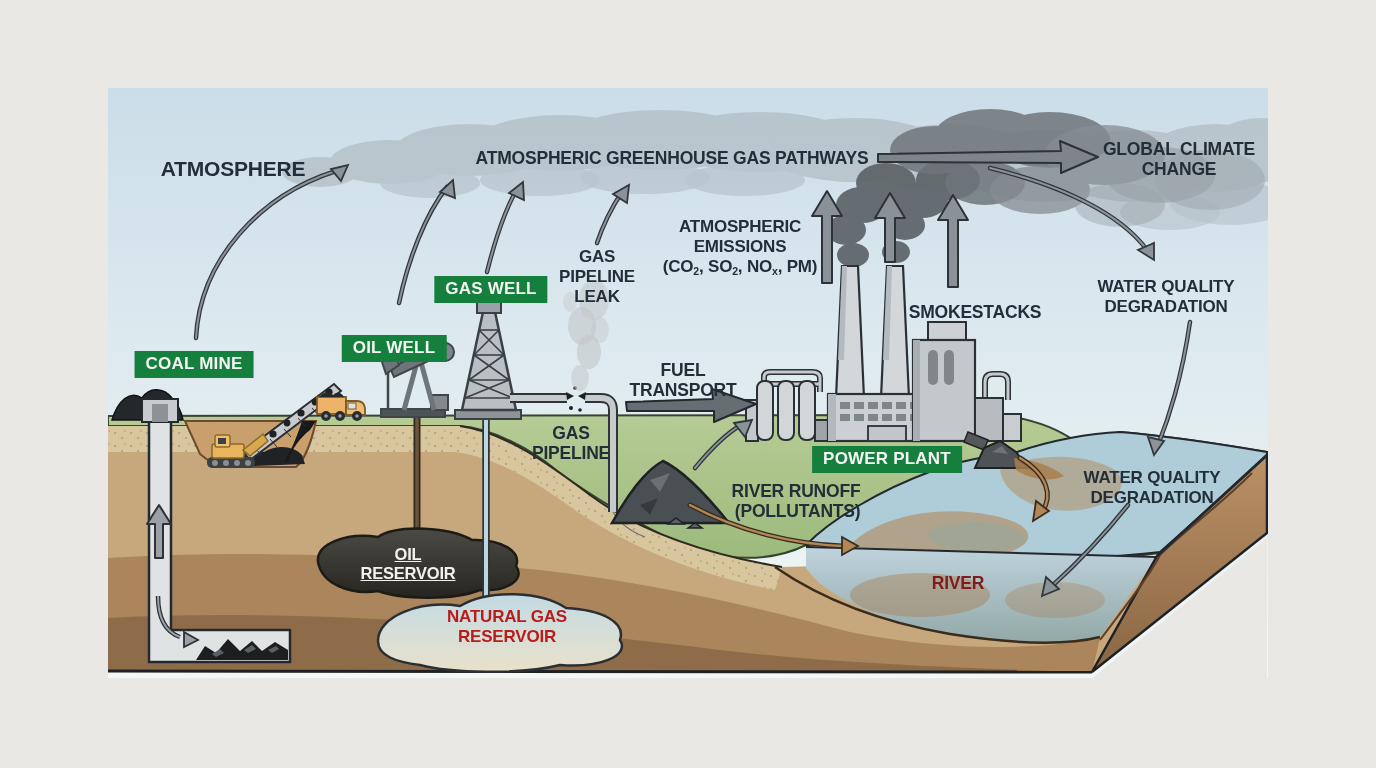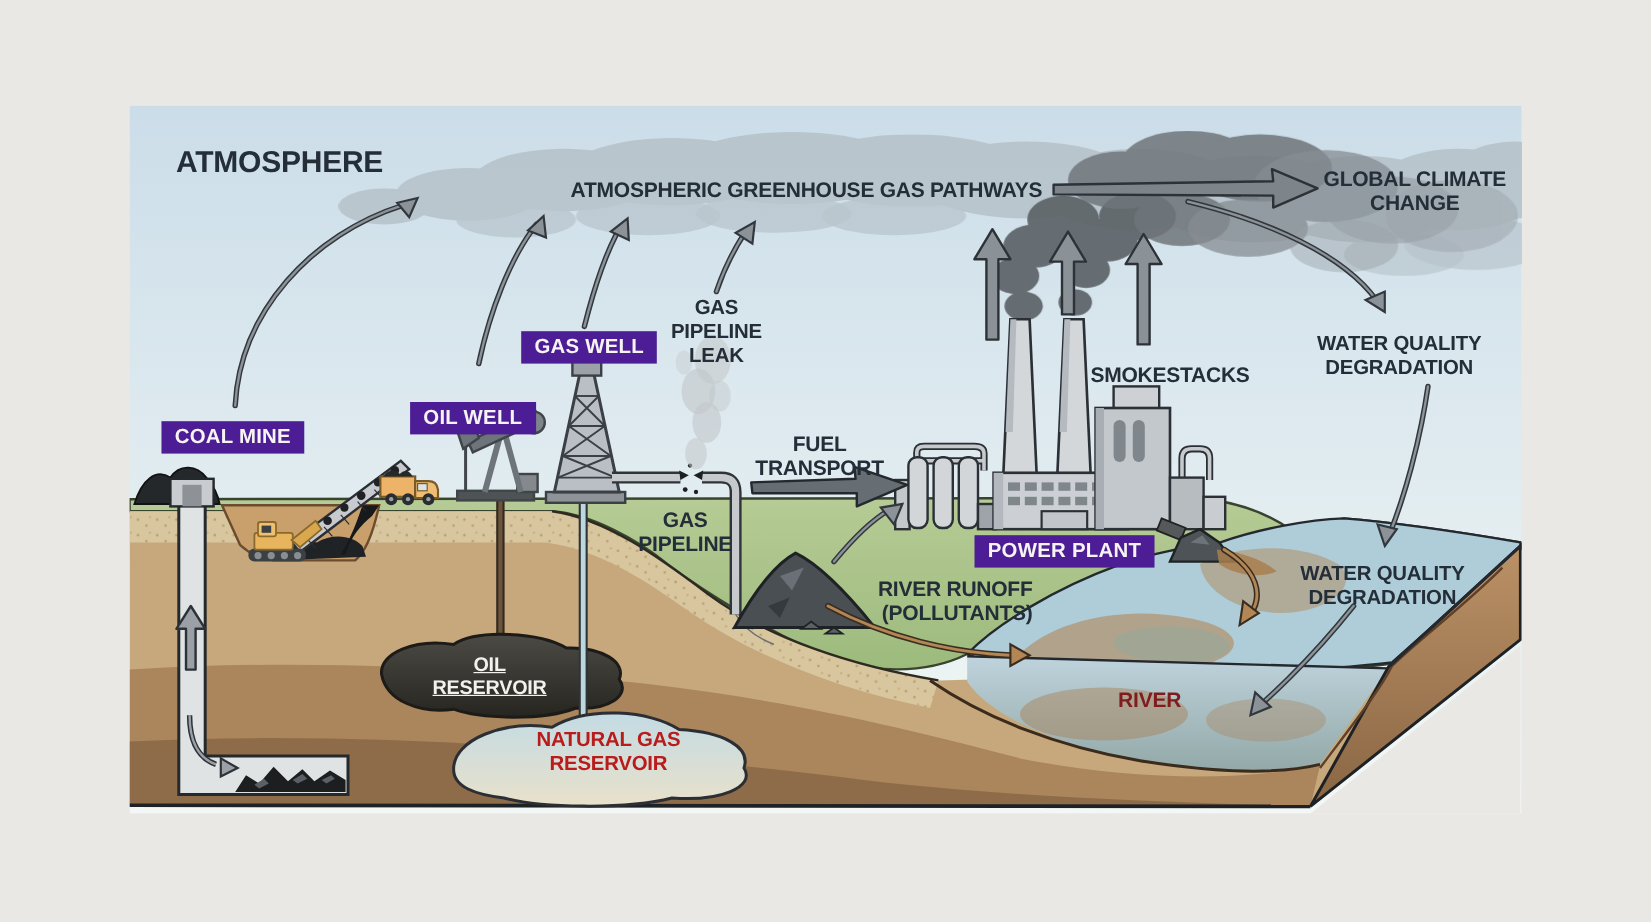--- a/index.html
+++ b/index.html
@@ -8,24 +8,24 @@
     background:#e9e8e5;
     font-family:"Liberation Sans","DejaVu Sans",sans-serif;
   }
   #scene{position:absolute;left:0;top:0;width:1376px;height:768px;}
   svg{position:absolute;left:108px;top:88px;}
   .lbl{
     position:absolute;font-weight:bold;color:#242e38;text-align:center;
     line-height:1.17;letter-spacing:-0.2px;white-space:nowrap;
     transform:translateX(-50%);font-size:17px;
   }
-  .lbl.big{font-size:25px;}
+  .lbl.big{font-size:21px;margin-top:36px;}
   .lbl.white{color:#f3f1ed;}
   .box{
-    position:absolute;background:#4c1d95;color:#f5f4f2;font-weight:bold;
+    position:absolute;background:#15803d;color:#f5f4f2;font-weight:bold;
     padding:3px 11px 4px;transform:translateX(-50%);font-size:17px;
     letter-spacing:0.2px;white-space:nowrap;text-align:center;
   }
   .sub{font-size:0.62em;vertical-align:-0.28em;font-weight:bold;}
 </style>
 </head>
 <body>
 
 <div id="scene">
 
@@ -417,20 +417,25 @@
 
 <div class="lbl big" style="left:233px;top:121px;">ATMOSPHERE</div>
 
 <div class="lbl" style="left:672px;top:148px;font-size:17.5px;">ATMOSPHERIC GREENHOUSE GAS PATHWAYS</div>
 
 <div class="lbl" style="left:1179px;top:139px;font-size:17.5px;">
   <div>GLOBAL CLIMATE</div>
   <div>CHANGE</div>
 </div>
 
+<div class="lbl" style="left:740px;top:217px;">
+  <div>ATMOSPHERIC</div>
+  <div>EMISSIONS</div>
+  <div><span>(CO</span><span class="sub">2</span><span>, SO</span><span class="sub">2</span><span>, NO</span><span class="sub">x</span><span>, PM)</span></div>
+</div>
 
 <div class="lbl" style="left:975px;top:302px;font-size:17.5px;">SMOKESTACKS</div>
 
 <div class="lbl" style="left:1166px;top:277px;">
   <div>WATER QUALITY</div>
   <div>DEGRADATION</div>
 </div>
 
 <div class="lbl" style="left:597px;top:247px;">
   <div>GAS</div>

